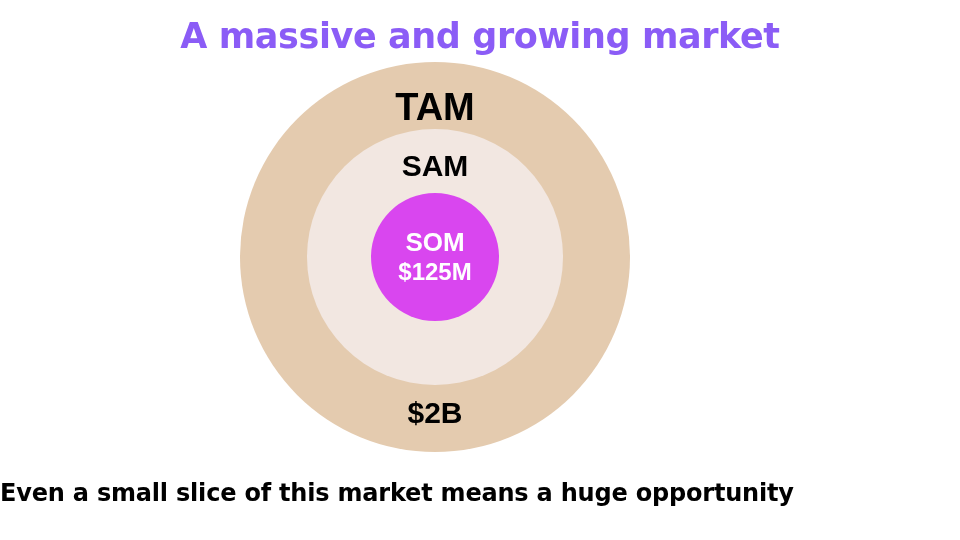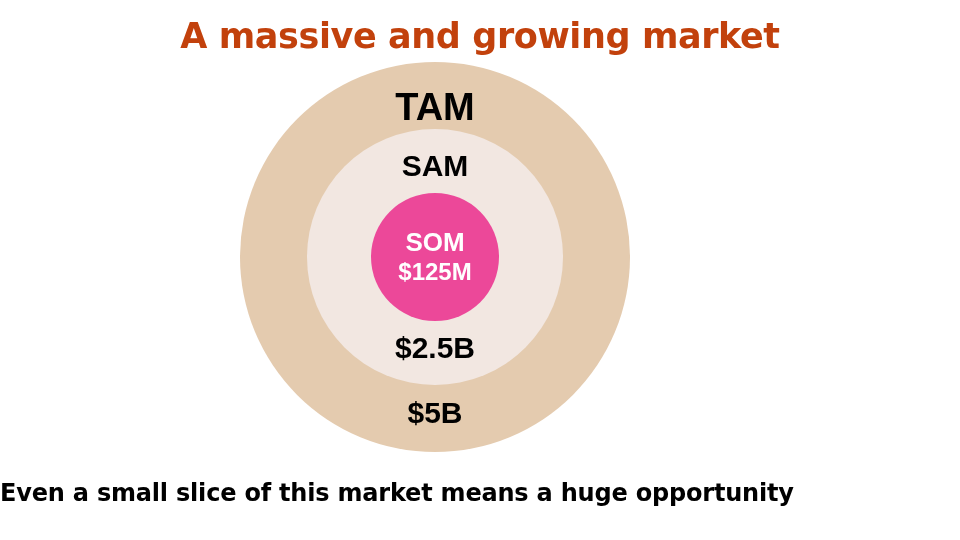--- a/index.html
+++ b/index.html
@@ -25,21 +25,21 @@
   .slide-title {
     position: absolute;
     top: 14px;
     left: 0;
     width: 960px;
     text-align: center;
     font-family: "DejaVu Sans", sans-serif;
     font-size: 35px;
     font-weight: bold;
     letter-spacing: -0.4px;
-    color: #c2410c;
+    color: #8b5cf6;
     line-height: 44px;
     white-space: nowrap;
   }
 
   
   .diagram {
     position: absolute;
     left: 240px;
     top: 62px;
     width: 390px;
@@ -62,21 +62,21 @@
 
   .circle-sam {
     width: 256px;
     height: 256px;
     background: #F2E7E1;
   }
 
   .circle-som {
     width: 128px;
     height: 128px;
-    background: #ec4899;
+    background: #d946ef;
   }
 
   
   .ring-label {
     position: absolute;
     left: 0;
     width: 390px;
     text-align: center;
     font-family: "Liberation Sans", sans-serif;
     font-weight: bold;
@@ -158,21 +158,20 @@
       <div class="som-text">
         <div class="som-name">SOM</div>
         <div class="som-value">$125M</div>
       </div>
     </div>
 
     <div class="ring-label label-tam">TAM</div>
 
     <div class="ring-label label-sam">SAM</div>
 
-    <div class="ring-label label-sam-value">$2.5B</div>
 
-    <div class="ring-label label-tam-value">$5B</div>
+    <div class="ring-label label-tam-value">$2B</div>
 
   </div>
 
   <div class="slide-footer">Even a small slice of this market means a huge opportunity</div>
 
 </div>
 
 </body></html>

